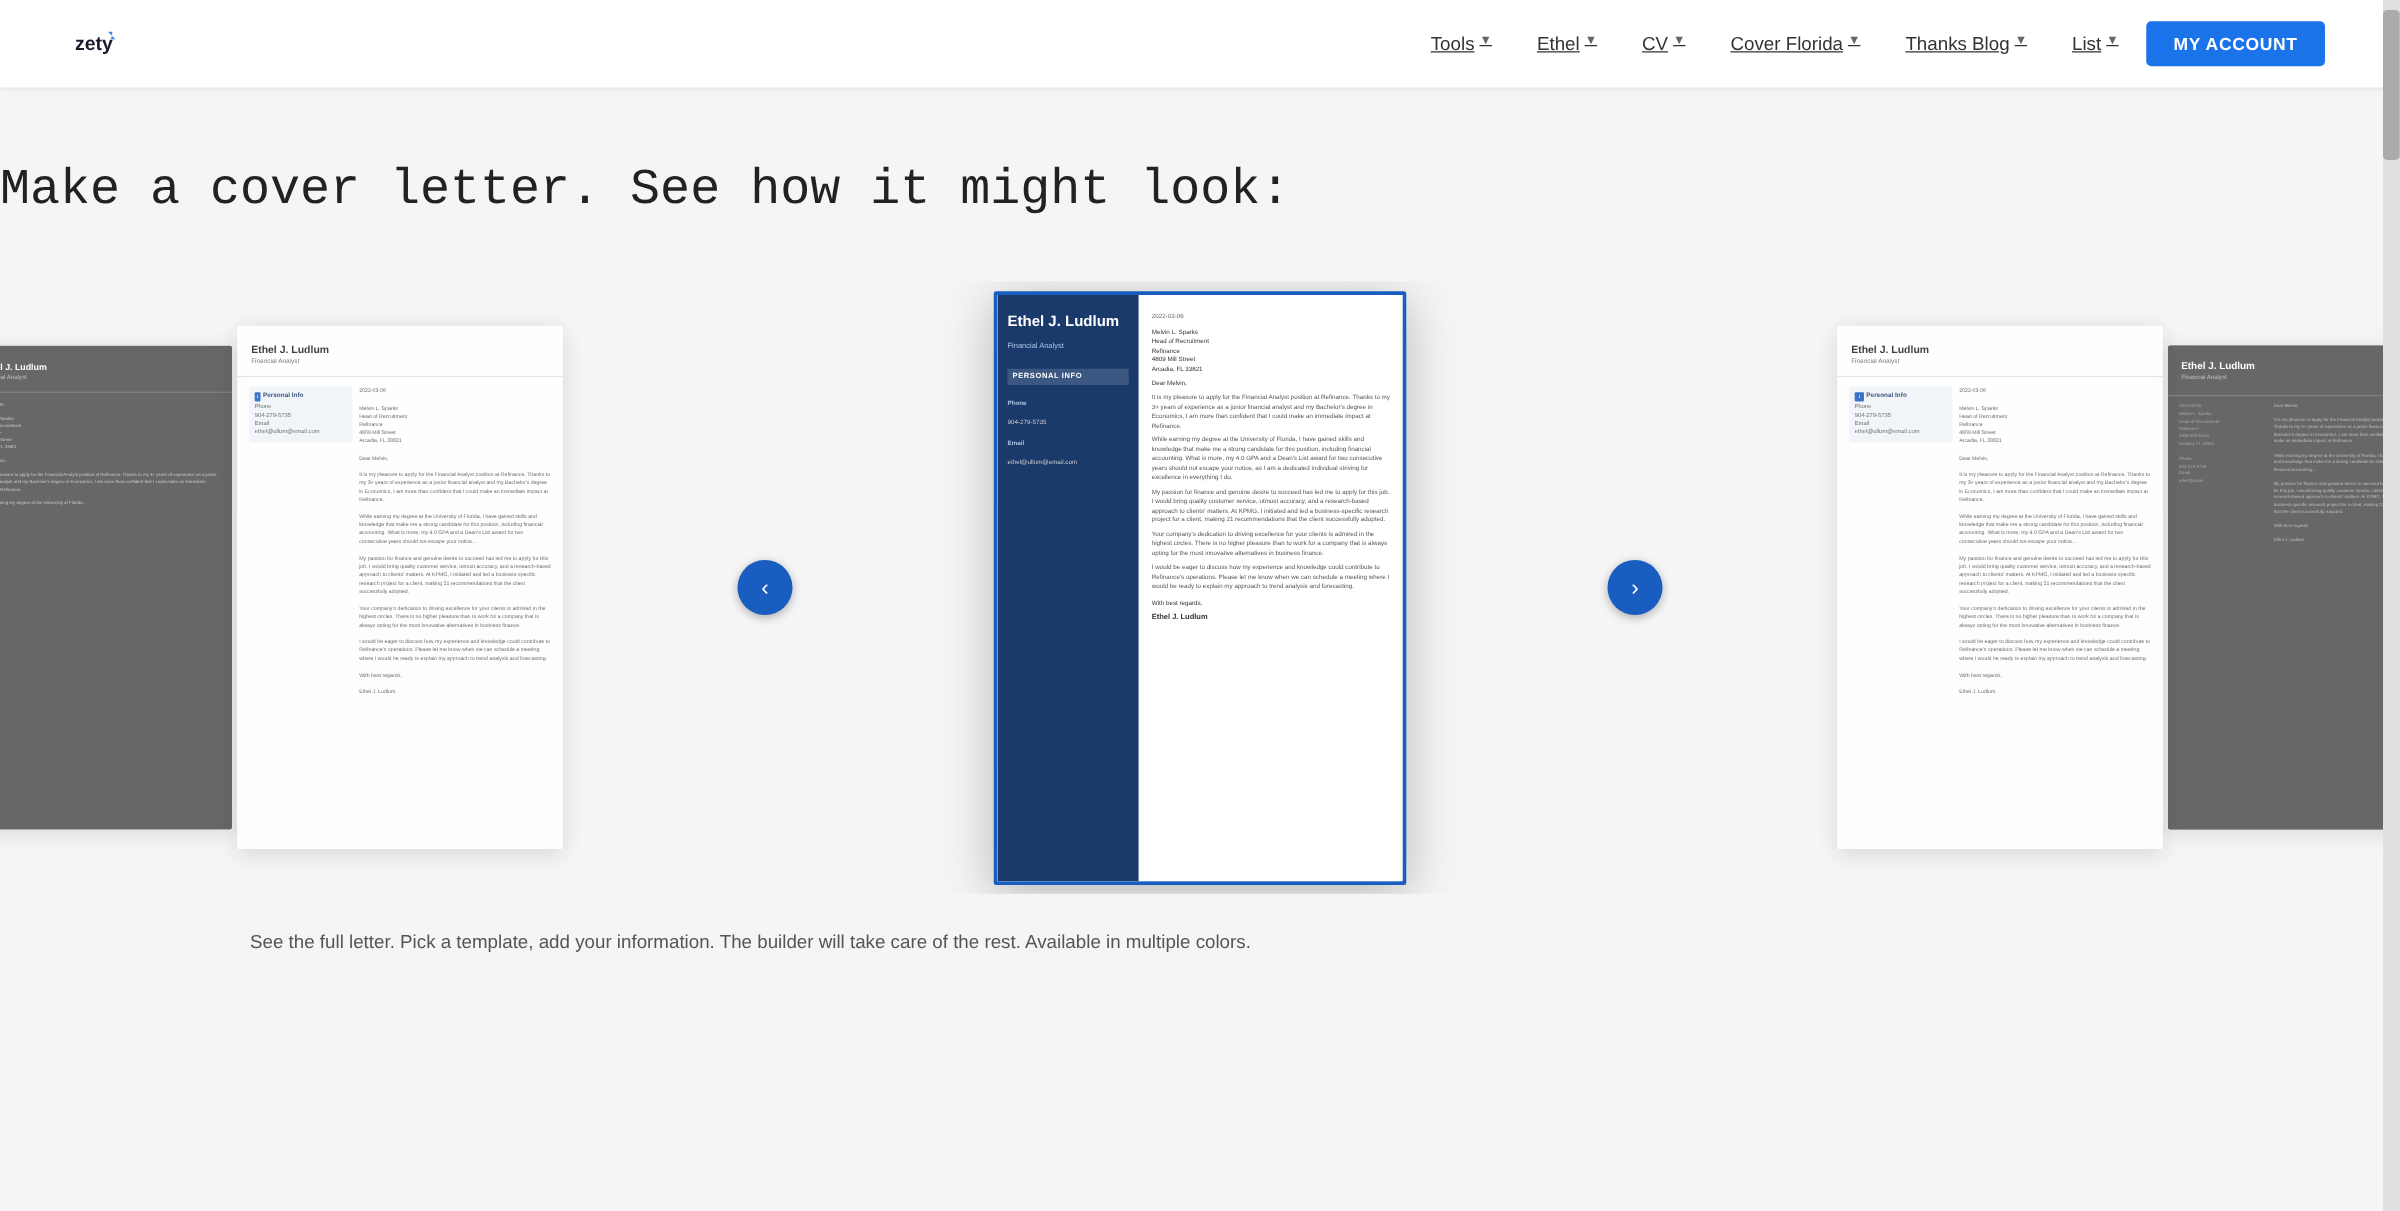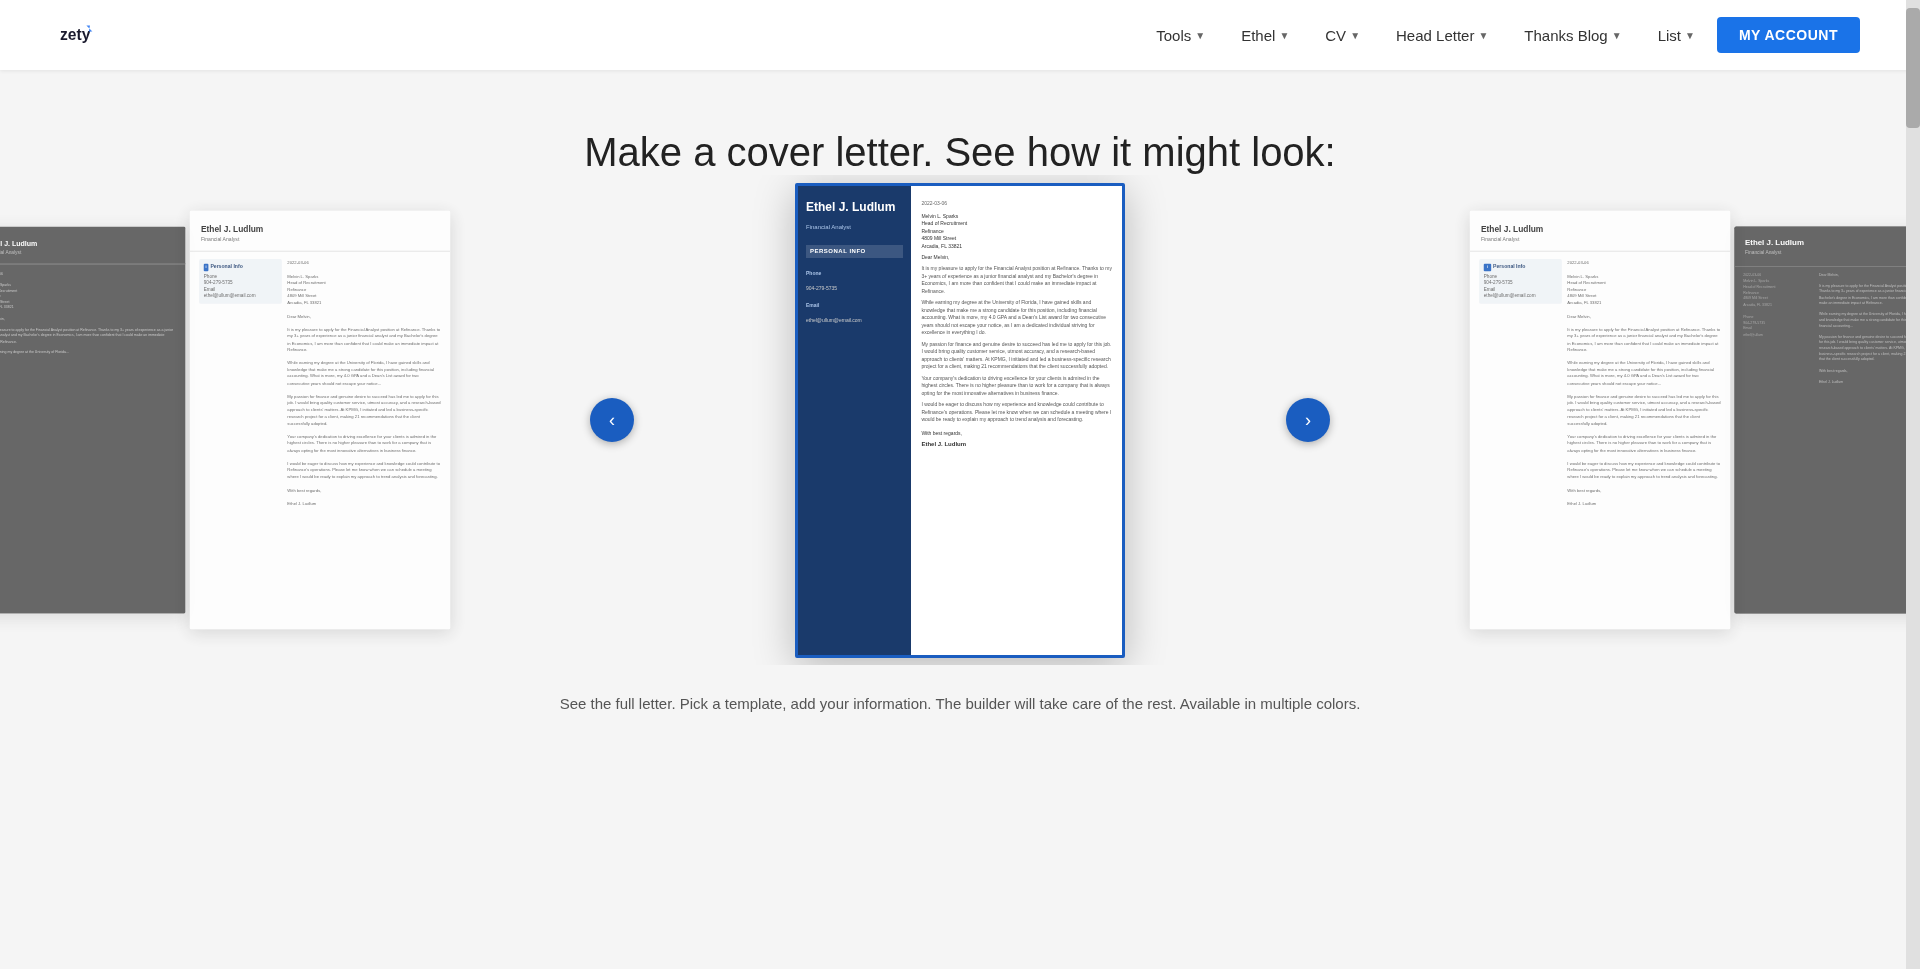--- a/index.html
+++ b/index.html
@@ -36,29 +36,29 @@
       width: 36px;
       height: 28px;
     }
     .nav {
       display: flex;
       align-items: center;
       gap: 8px;
     }
     .nav-item {
       display: flex;
-      align-items: center;
       gap: 4px;
       padding: 8px 14px;
       font-size: 15px;
       color: #333;
       cursor: pointer;
       border-radius: 4px;
       transition: background 0.15s;
       font-weight: 500;
+      text-decoration: underline;
     }
     .nav-chevron {
       font-size: 10px;
       color: #666;
     }
     .btn-my-account {
       background: #1a73e8;
       color: #fff;
       border: none;
       padding: 10px 22px;
@@ -87,25 +87,25 @@
       border-radius: 4px;
       position: absolute;
       top: 8px;
     }
 
     
     .main {
       padding: 60px 0 40px;
     }
     .section-title {
-      text-align: center;
       font-size: 40px;
       font-weight: 400;
       color: #222;
-      font-family: Liberation Sans, sans-serif;
+      margin-bottom: 50px;
+      font-family: Liberation Mono, monospace;
     }
 
     
     .carousel-wrapper {
       position: relative;
       width: 100%;
       height: 490px;
       display: flex;
       align-items: center;
       justify-content: center;
@@ -350,21 +350,20 @@
       display: flex;
       align-items: center;
       justify-content: center;
       box-shadow: 0 2px 8px rgba(0,0,0,0.3);
     }
     .carousel-btn-left { left: 590px; }
     .carousel-btn-right { right: 590px; }
 
     
     .bottom-text {
-      text-align: center;
       margin-top: 30px;
       font-size: 15px;
       color: #555;
       padding: 0 200px;
     }
   </style>
 </head>
 <body>
 
 <div class="scrollbar">
@@ -386,21 +385,21 @@
     </div>
     <div class="nav-item">
       <span>Ethel</span>
       <span class="nav-chevron">▼</span>
     </div>
     <div class="nav-item">
       <span>CV</span>
       <span class="nav-chevron">▼</span>
     </div>
     <div class="nav-item">
-      <span>Head Letter</span>
+      <span>Cover Florida</span>
       <span class="nav-chevron">▼</span>
     </div>
     <div class="nav-item">
       <span>Thanks Blog</span>
       <span class="nav-chevron">▼</span>
     </div>
     <div class="nav-item">
       <span>List</span>
       <span class="nav-chevron">▼</span>
     </div>

